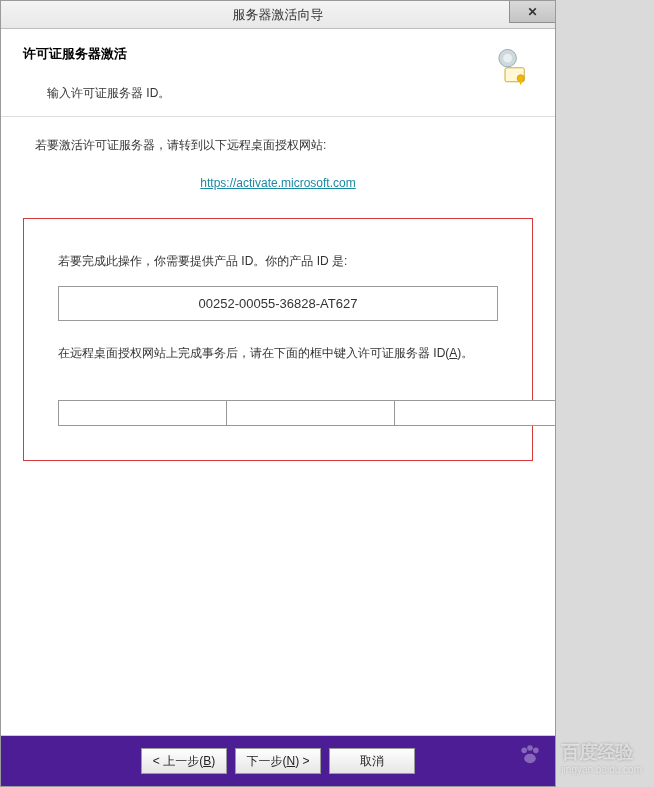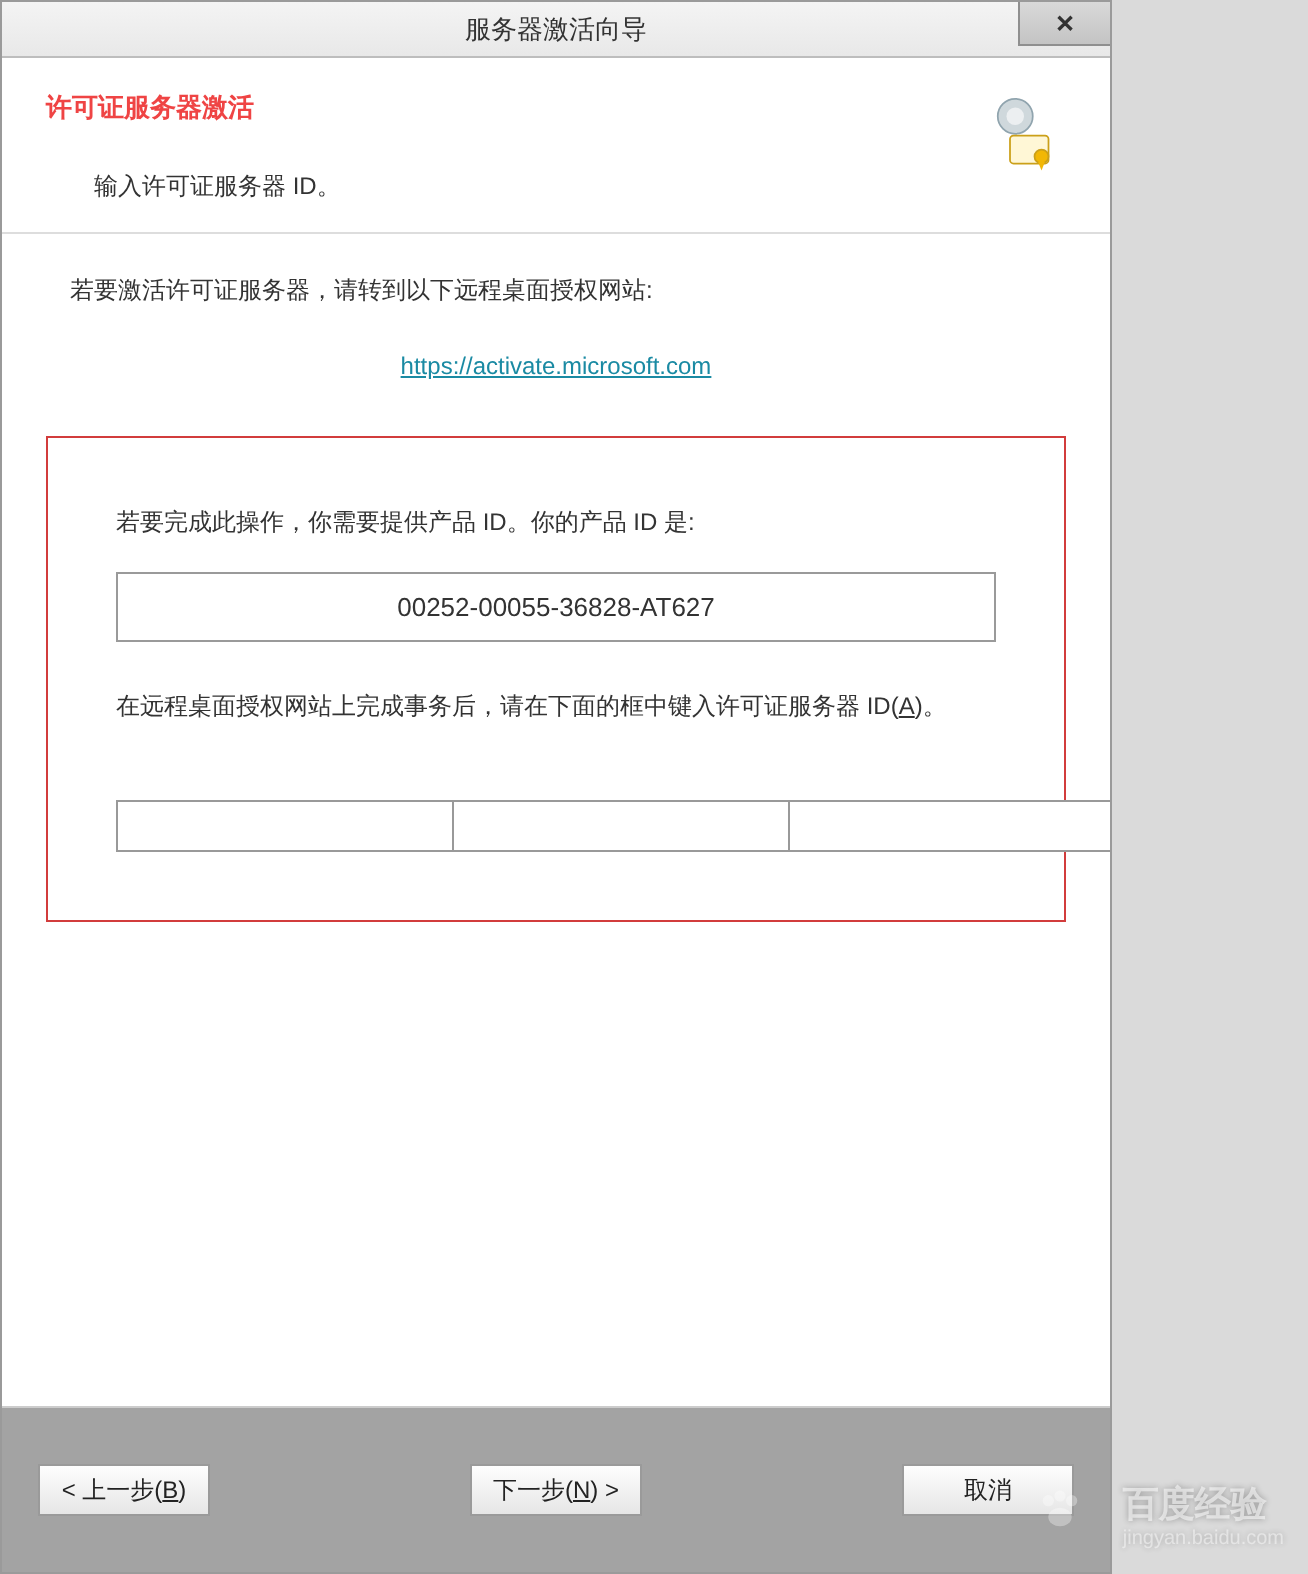--- a/index.html
+++ b/index.html
@@ -53,21 +53,21 @@
     .header {
       padding: 16px 22px 14px 22px;
       display: flex;
       justify-content: space-between;
       align-items: flex-start;
       border-bottom: 1px solid #ddd;
     }
     .header-text h2 {
       font-size: 13px;
       font-weight: bold;
-      color: #ef4444;
+      color: #000000;
       margin-bottom: 4px;
     }
     .header-text p {
       font-size: 12px;
       color: #333;
       margin-left: 24px;
       margin-top: 22px;
     }
     .header-icon svg {
       width: 42px;
@@ -127,25 +127,25 @@
       border-right: none;
       padding: 4px 6px;
       font-size: 12px;
       text-align: center;
     }
     .id-input-row input:last-child {
       border-right: 1px solid #999;
     }
     .footer {
       border-top: 1px solid #ccc;
-      padding: 28px 18px;
-      display: flex;
-      justify-content: space-between;
+      padding: 12px 18px;
+      display: flex;
+      justify-content: center;
       gap: 8px;
-      background: #a3a3a3;
+      background: #4c1d95;
     }
     .footer button {
       min-width: 86px;
       height: 26px;
       font-size: 12px;
       background: linear-gradient(#fefefe, #e6e6e6);
       border: 1px solid #9a9a9a;
       cursor: pointer;
       color: #222;
       padding: 0 10px;

